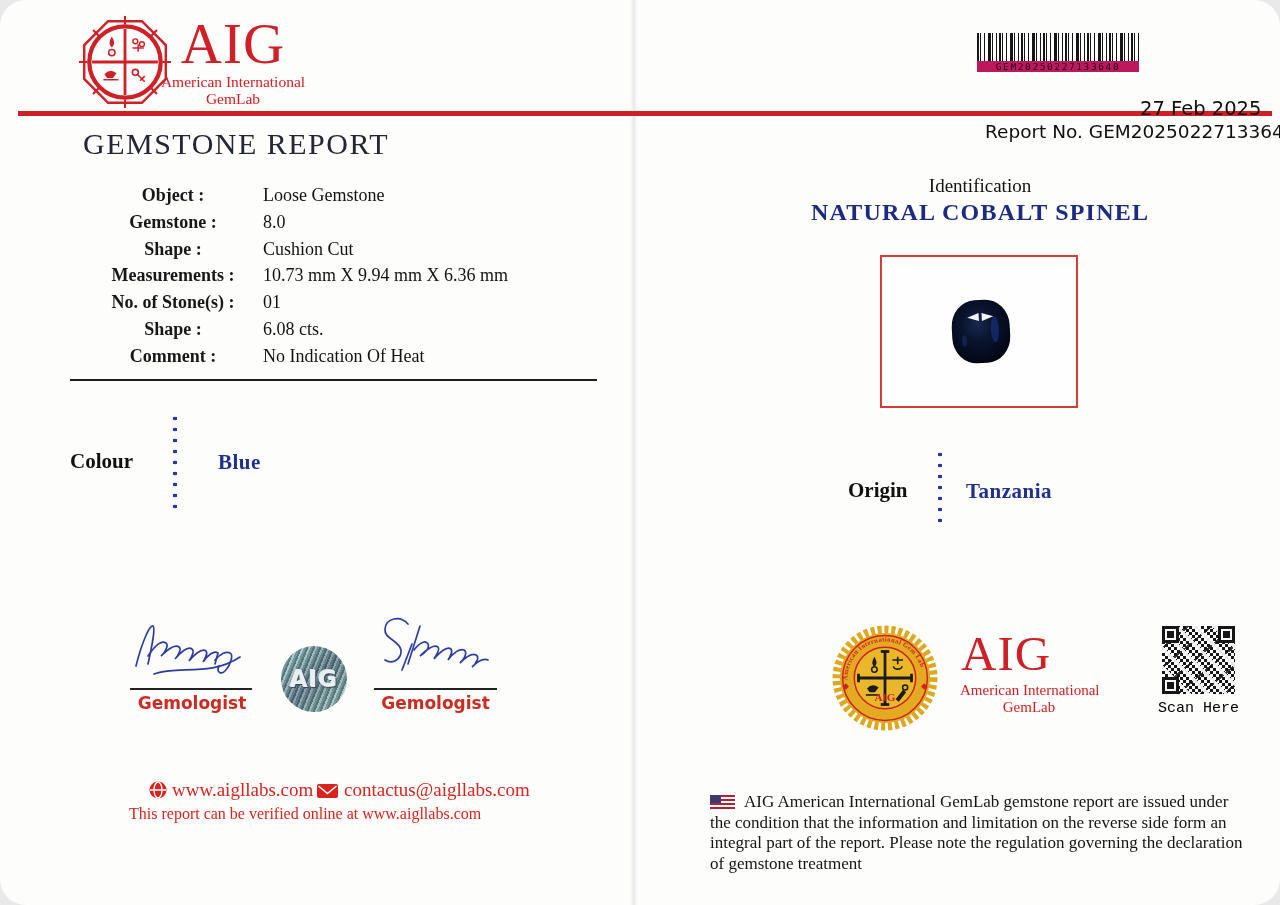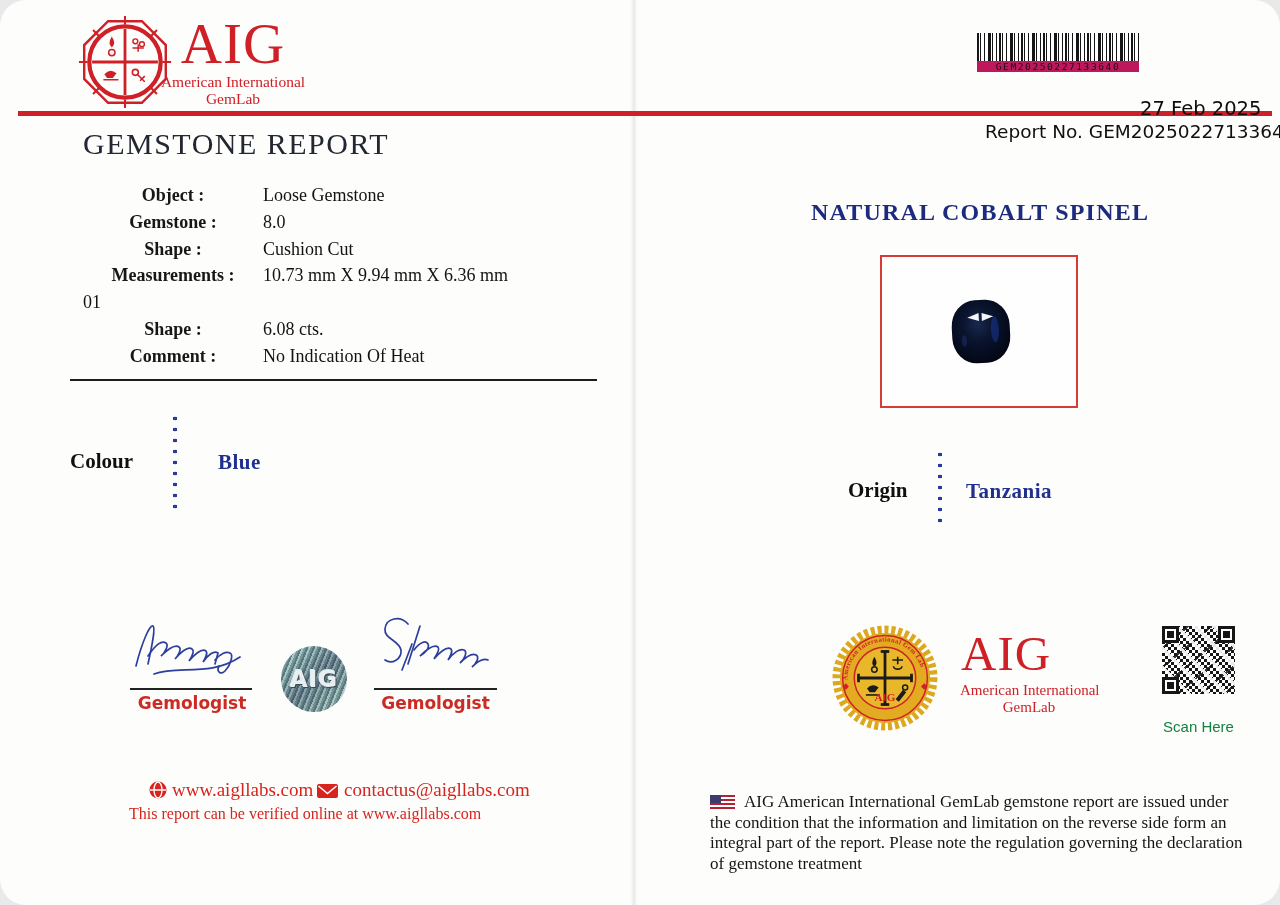--- a/index.html
+++ b/index.html
@@ -67,21 +67,21 @@
   .brand2-l1{left:960px;top:682px;width:138px;text-align:center;font-size:15px;color:#cf2027;white-space:nowrap;}
   .brand2-l2{left:960px;top:699px;width:138px;text-align:center;font-size:15px;color:#cf2027;}
   .qr-wrap{left:1157px;top:626px;width:83px;text-align:center;}
   .qr{position:relative;width:73px;height:68px;margin:0 auto;background:
       repeating-conic-gradient(#161616 0 25%, #ffffff 0 50%) 0 0/6px 6px;}
   .qr::before{content:"";position:absolute;inset:0;background:
       repeating-linear-gradient(45deg,transparent 0 5px,rgba(255,255,255,.9) 5px 8px,transparent 8px 13px),
       repeating-linear-gradient(-40deg,transparent 0 6px,rgba(22,22,22,.85) 6px 8px,transparent 8px 15px);}
   .qr-finder{position:absolute;width:17px;height:17px;background:#fff;border:3px solid #161616;box-sizing:border-box;}
   .qr-finder::after{content:"";position:absolute;inset:2px;background:#161616;}
-  .scan-here{margin-top:24px;font-family:Liberation Sans, sans-serif;font-size:15px;color:#15803d;}
+  .scan-here{margin-top:6px;font-family:Liberation Mono, monospace;font-size:15px;color:#000000;}
   .disclaimer{left:710px;top:744px;width:540px;font-size:17px;line-height:20.5px;color:#141414;margin-top:48px;}
   .flag{display:inline-block;position:relative;width:25px;height:14px;margin-right:9px;vertical-align:-2px;
         background:repeating-linear-gradient(180deg,#b22234 0 2px,#fff 2px 4px);}
   .flag-canton{position:absolute;left:0;top:0;width:11px;height:8px;background:#3c3b6e;}
 </style>
 </head>
 <body>
 
 <div class="page">
 
@@ -135,20 +135,21 @@
     </div>
     <div class="frow">
       <span class="flabel">Shape :</span>
       <span class="fvalue">Cushion Cut</span>
     </div>
     <div class="frow">
       <span class="flabel">Measurements :</span>
       <span class="fvalue">10.73 mm X 9.94 mm X 6.36 mm</span>
     </div>
     <div class="frow">
+      <span class="flabel">No. of Stone(s) :</span>
       <span class="fvalue">01</span>
     </div>
     <div class="frow">
       <span class="flabel">Shape :</span>
       <span class="fvalue">6.08 cts.</span>
     </div>
     <div class="frow">
       <span class="flabel">Comment :</span>
       <span class="fvalue">No Indication Of Heat</span>
     </div>
@@ -160,20 +161,21 @@
   <div class="abs dotline" style="left:173px;top:413px;height:100px"></div>
   <div class="abs attr-value" style="left:218px;top:450px">Blue</div>
 
   <div class="abs barcode">
     <div class="barcode-bars"></div>
     <div class="barcode-num mono">GEM20250227133640</div>
   </div>
   <div class="abs date sans">27 Feb 2025</div>
   <div class="abs report-no sans">Report No. GEM20250227133640</div>
 
+  <div class="abs ident-head">Identification</div>
   <div class="abs ident-val">NATURAL COBALT SPINEL</div>
 
   <div class="abs photo">
     <svg width="190" height="145" viewBox="0 0 190 145">
       <defs>
         <radialGradient id="gemG" cx="45%" cy="38%" r="70%">
           <stop offset="0%" stop-color="#18284f"></stop>
           <stop offset="38%" stop-color="#0a142e"></stop>
           <stop offset="75%" stop-color="#050b1d"></stop>
           <stop offset="100%" stop-color="#02040d"></stop>

